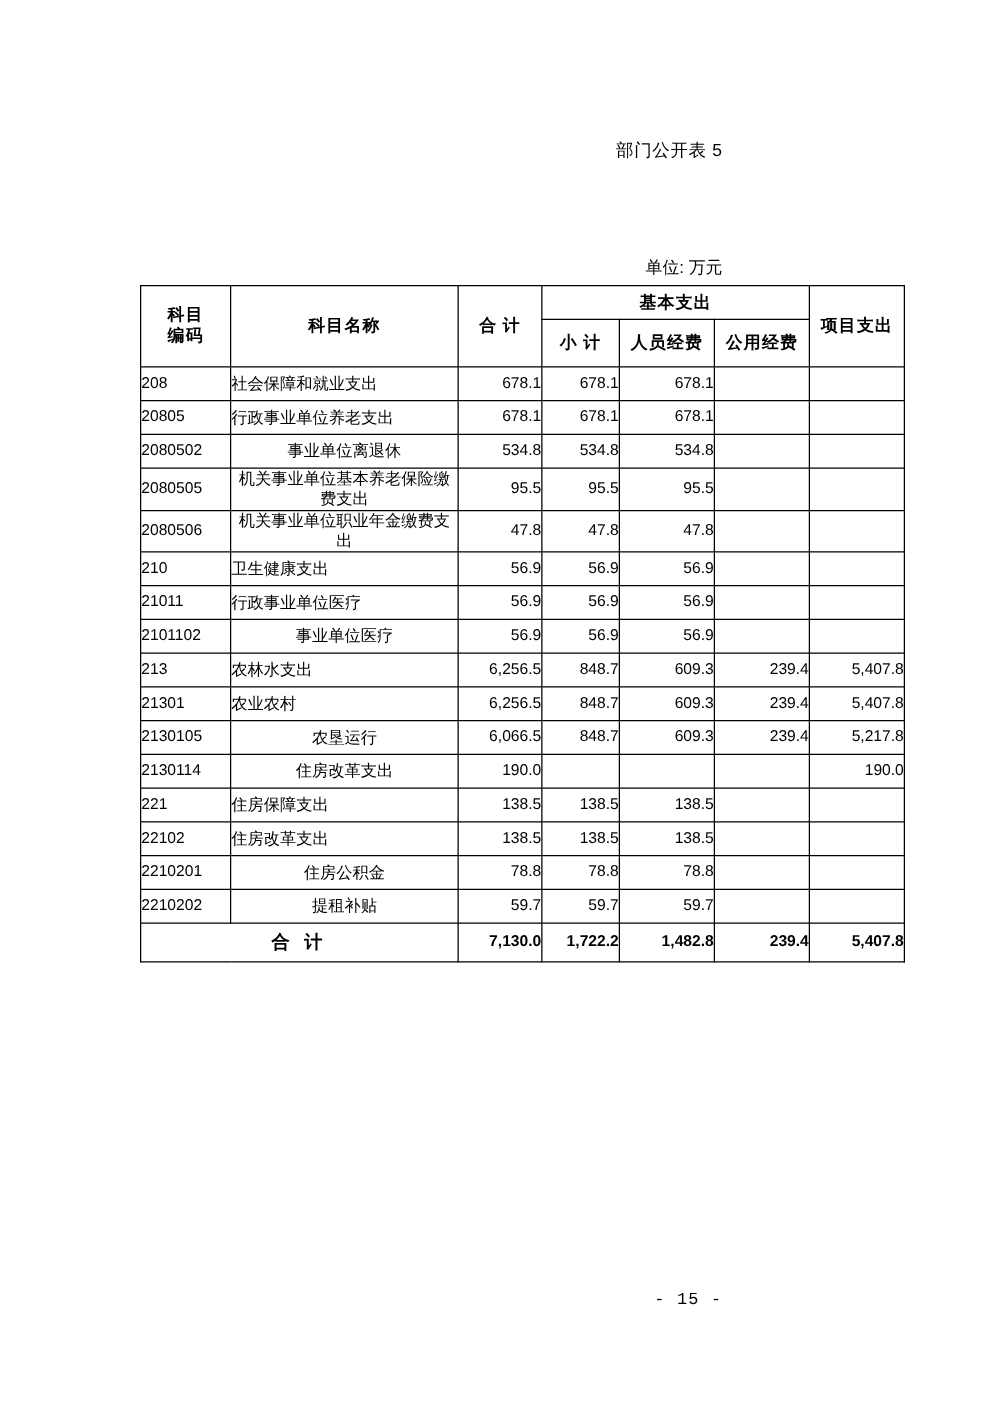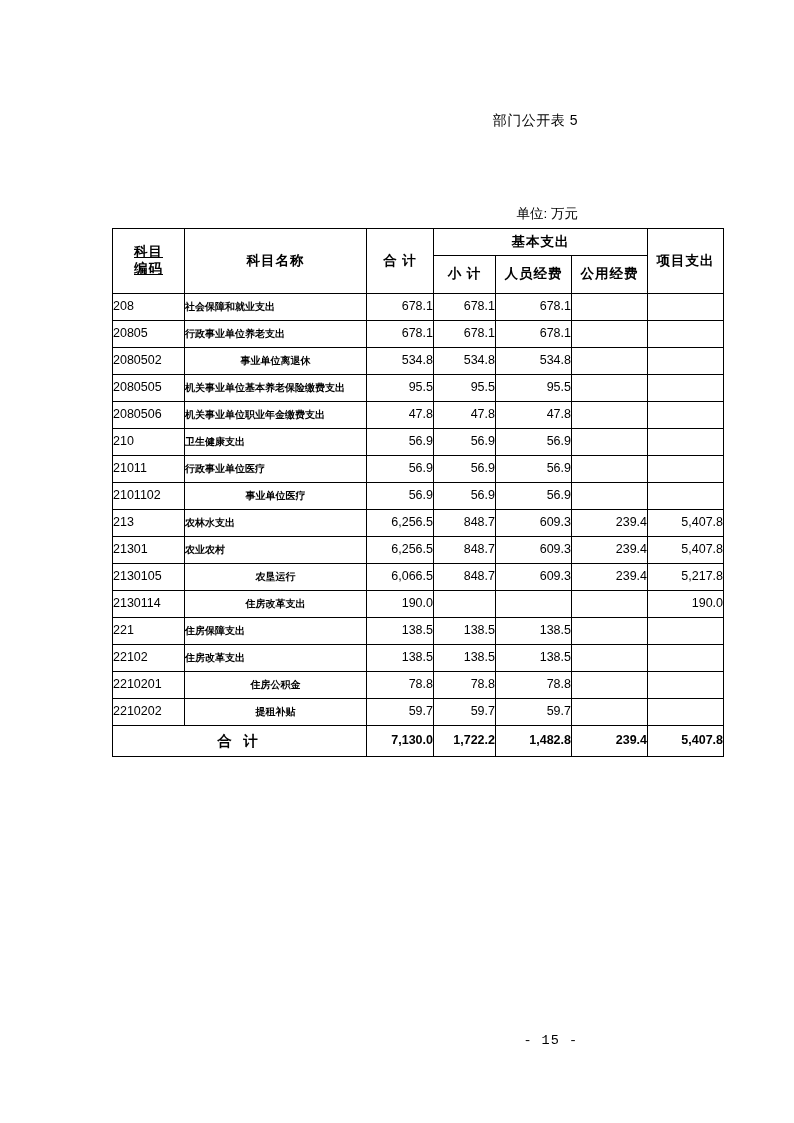--- a/index.html
+++ b/index.html
@@ -65,44 +65,44 @@
   }
   .hdr {
     text-align: center;
     font-weight: bold;
     font-size: 13.5px;
     font-family: "Liberation Serif", serif;
     letter-spacing: 1px;
     height: 26px;
   }
   .hdr-tall { height: 37px; }
-  .hdr-code { line-height: 1.9; text-decoration: underline; }
+  .hdr-code { line-height: 1.9; }
   col.c-code { width: 72px; }
   col.c-name { width: 182px; }
   col.c-total { width: 67px; }
   col.c-sub { width: 62px; }
   col.c-person { width: 76px; }
   col.c-public { width: 76px; }
   col.c-proj { width: 76px; }
   td.code {
     text-align: left;
     padding-left: 5px;
     font-size: 12.5px;
     font-family: "Liberation Sans", sans-serif;
   }
   td.name {
     font-family: "Liberation Serif", serif;
-    font-size: 10px;
-    font-weight: bold;
+    font-size: 13px;
+    font-weight: normal;
     height: 26px;
   }
   .lvl1 { padding-left: 8px; text-align: left; }
   .lvl2 { padding-left: 30px; text-align: left; margin-left: 19px; }
   .lvl3 { text-align: center; margin-left: 32px; }
-  .lvl3b { text-align: left; padding: 0 4px; }
+  .lvl3b { text-align: center; padding: 0 4px; }
   td.num {
     text-align: right;
     padding-right: 6px;
     font-size: 12.5px;
     font-family: "Liberation Sans", sans-serif;
   }
   tr.total td {
     font-weight: bold;
     height: 30px;
   }

